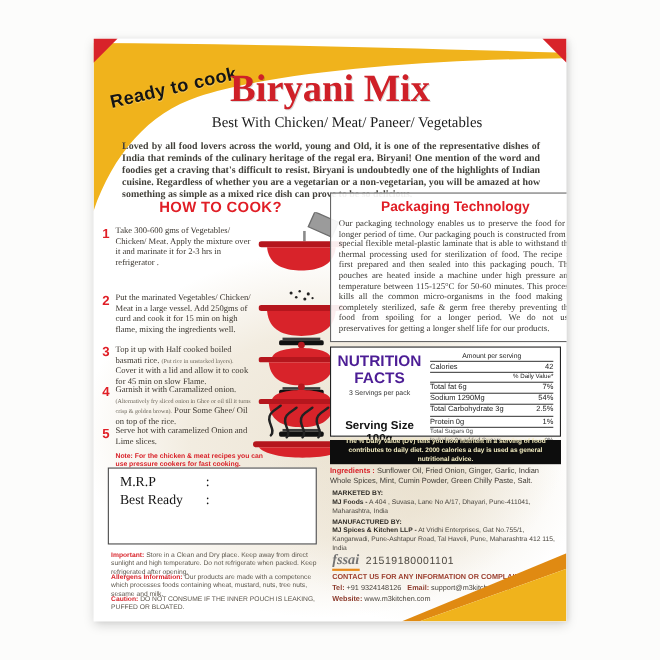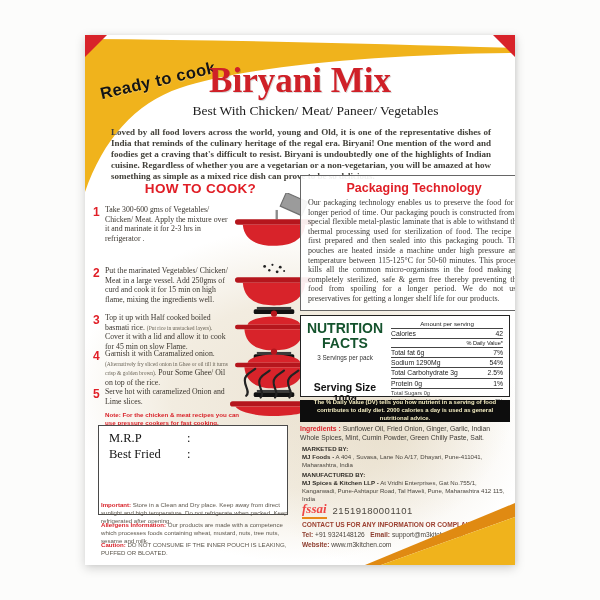--- a/index.html
+++ b/index.html
@@ -32,55 +32,55 @@
   .htc-head{position:absolute;left:18px;top:146px;width:195px;text-align:center;
     font-weight:bold;font-size:13.5px;color:#e01e26;letter-spacing:.3px;}
   .step{position:absolute;left:20px;width:125px;font-family:"Liberation Serif",serif;
     font-size:7.8px;line-height:1.23;color:#3a352e;}
   .step .num{position:absolute;left:-12px;top:0;font-family:"Liberation Sans",sans-serif;
     font-weight:bold;font-size:12px;color:#e01e26;}
   .step .fine{font-size:5.5px;color:#6b6558;}
   .stepicon{position:absolute;pointer-events:none;}
   .note{position:absolute;left:20px;width:135px;font-size:6.2px;line-height:1.25;
     color:#d8232a;font-weight:bold;}
-  .mrp-box{position:absolute;left:13px;top:390px;width:190px;height:90px;background:#fff;
+  .mrp-box{position:absolute;left:13px;top:390px;width:190px;height:70px;background:#fff;
     border:1.5px solid #4a4a4a;padding:5px 0 0 10px;box-sizing:border-box;}
   .mrp-row{font-family:"Liberation Serif",serif;font-size:12.5px;color:#141414;height:15.5px;}
   .mrp-row .lbl{display:inline-block;width:78px;}
   .fineblock{position:absolute;left:16px;width:195px;font-size:6.1px;line-height:1.3;color:#5c564c;}
   .fineblock .rl{color:#d8232a;font-weight:bold;}
   
   .pack-box{position:absolute;left:215px;top:140px;width:228px;height:136px;
     border:1px solid #666;background:rgba(255,255,255,.92);box-sizing:border-box;
     padding:5px 7px;overflow:hidden;}
   .pack-head{text-align:center;font-weight:bold;font-size:12.5px;color:#e01e26;margin-bottom:3px;}
   .pack-body{font-family:"Liberation Serif",serif;font-size:8px;line-height:1.2;
     text-align:justify;color:#3c3a36;}
   .nut-box{position:absolute;left:215px;top:280px;width:210px;height:82px;background:#fff;
     border:1.5px solid #222;box-sizing:border-box;display:flex;}
   .nut-left{width:88px;text-align:center;padding-top:5px;}
-  .nut-title{font-weight:bold;font-size:14px;color:#14532d;line-height:1.05;}
+  .nut-title{font-weight:bold;font-size:14px;color:#4c1d95;line-height:1.05;}
   .nut-serv{font-size:6.3px;color:#333;margin-top:4px;}
   .nut-size{font-weight:bold;font-size:10.5px;color:#111;margin-top:20px;line-height:1.15;}
   .nut-right{flex:1;padding:3px 6px 0 2px;font-size:6.8px;color:#222;}
   .nr{display:flex;justify-content:space-between;border-bottom:1px solid #444;
     padding:1px 0 .5px 0;line-height:1.15;}
   .nr.amt{justify-content:center;border-bottom:1px solid #444;font-size:6.2px;}
   .nr.dv{justify-content:flex-end;font-size:5.6px;}
   .nr.sub{font-size:5.6px;border-bottom:none;color:#444;}
   .nut-foot{position:absolute;left:215px;top:365px;width:210px;height:22px;background:#0d0d0d;
     color:#f3ecc0;font-weight:bold;font-size:5.9px;line-height:1.35;text-align:center;
     display:flex;align-items:center;justify-content:center;padding:0 4px;box-sizing:border-box;}
   .ingr{position:absolute;left:215px;top:390px;width:210px;font-size:6.8px;line-height:1.3;color:#3e3a34;}
   .ingr .rl{color:#d8232a;font-weight:bold;}
   .addr{position:absolute;left:217px;width:208px;font-size:6.1px;line-height:1.3;color:#4a463f;}
   .addr .bh{font-weight:bold;color:#2e2b26;}
   .fssai-line{position:absolute;left:217px;top:466px;display:flex;align-items:center;gap:6px;}
   .fssai-logo{font-family:"Liberation Serif",serif;font-style:italic;font-weight:bold;
-    font-size:13px;color:#ef4444;border-bottom:2px solid #e8891a;padding-bottom:0px;}
+    font-size:13px;color:#737373;border-bottom:2px solid #e8891a;padding-bottom:0px;}
   .fssai-lic{font-size:9.5px;color:#4a463f;letter-spacing:.5px;}
   .contact{position:absolute;left:217px;top:485px;width:208px;font-size:6.6px;line-height:1.5;color:#4a453e;}
   .contact .chead{font-weight:bold;color:#9c4030;}
   .contact b{color:#8c3b2c;}
   .ribbon{position:absolute;right:0;bottom:0;width:150px;height:72px;pointer-events:none;}
 </style>
 </head>
 <body>
 
 <div class="stage">
@@ -181,21 +181,21 @@
     <div class="note" style="top:376px;">
       <span>Note:</span>
       <span>For the chicken &amp; meat recipes you can use pressure cookers for fast cooking.</span>
     </div>
 
     <div class="mrp-box">
       <div class="mrp-row">
         <span class="lbl">M.R.P</span><span>:</span>
       </div>
       <div class="mrp-row">
-        <span class="lbl">Best Fried</span><span>:</span>
+        <span class="lbl">Best Ready</span><span>:</span>
       </div>
     </div>
 
     <div class="fineblock" style="top:466px;">
       <span class="rl">Important:</span>
       <span>Store in a Clean and Dry place. Keep away from direct sunlight and high temperature. Do not refrigerate when packed. Keep refrigerated after opening.</span>
     </div>
     <div class="fineblock" style="top:486px;">
       <span class="rl">Allergens Information:</span>
       <span>Our products are made with a competence which processes foods containing wheat, mustard, nuts, tree nuts, sesame and milk.</span>

